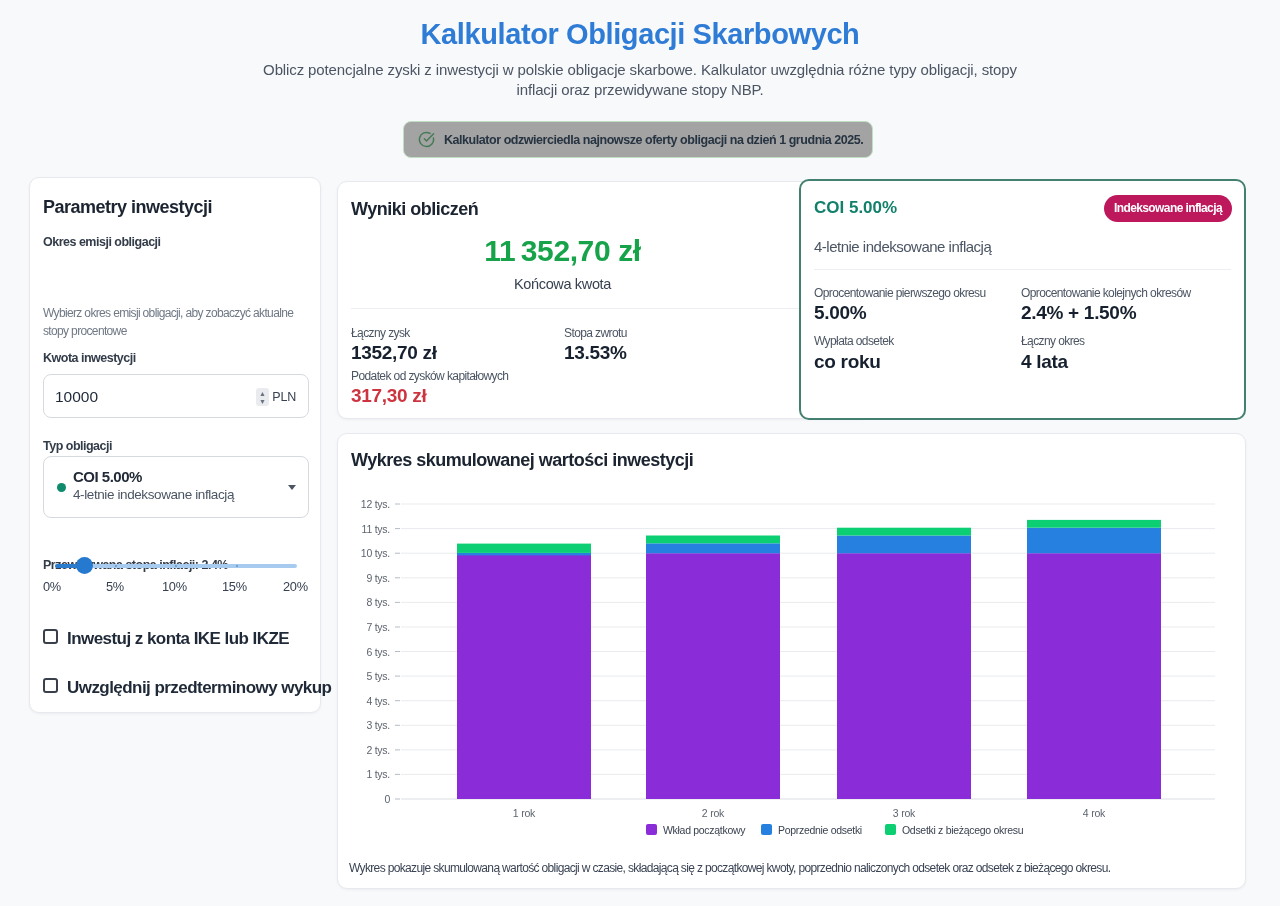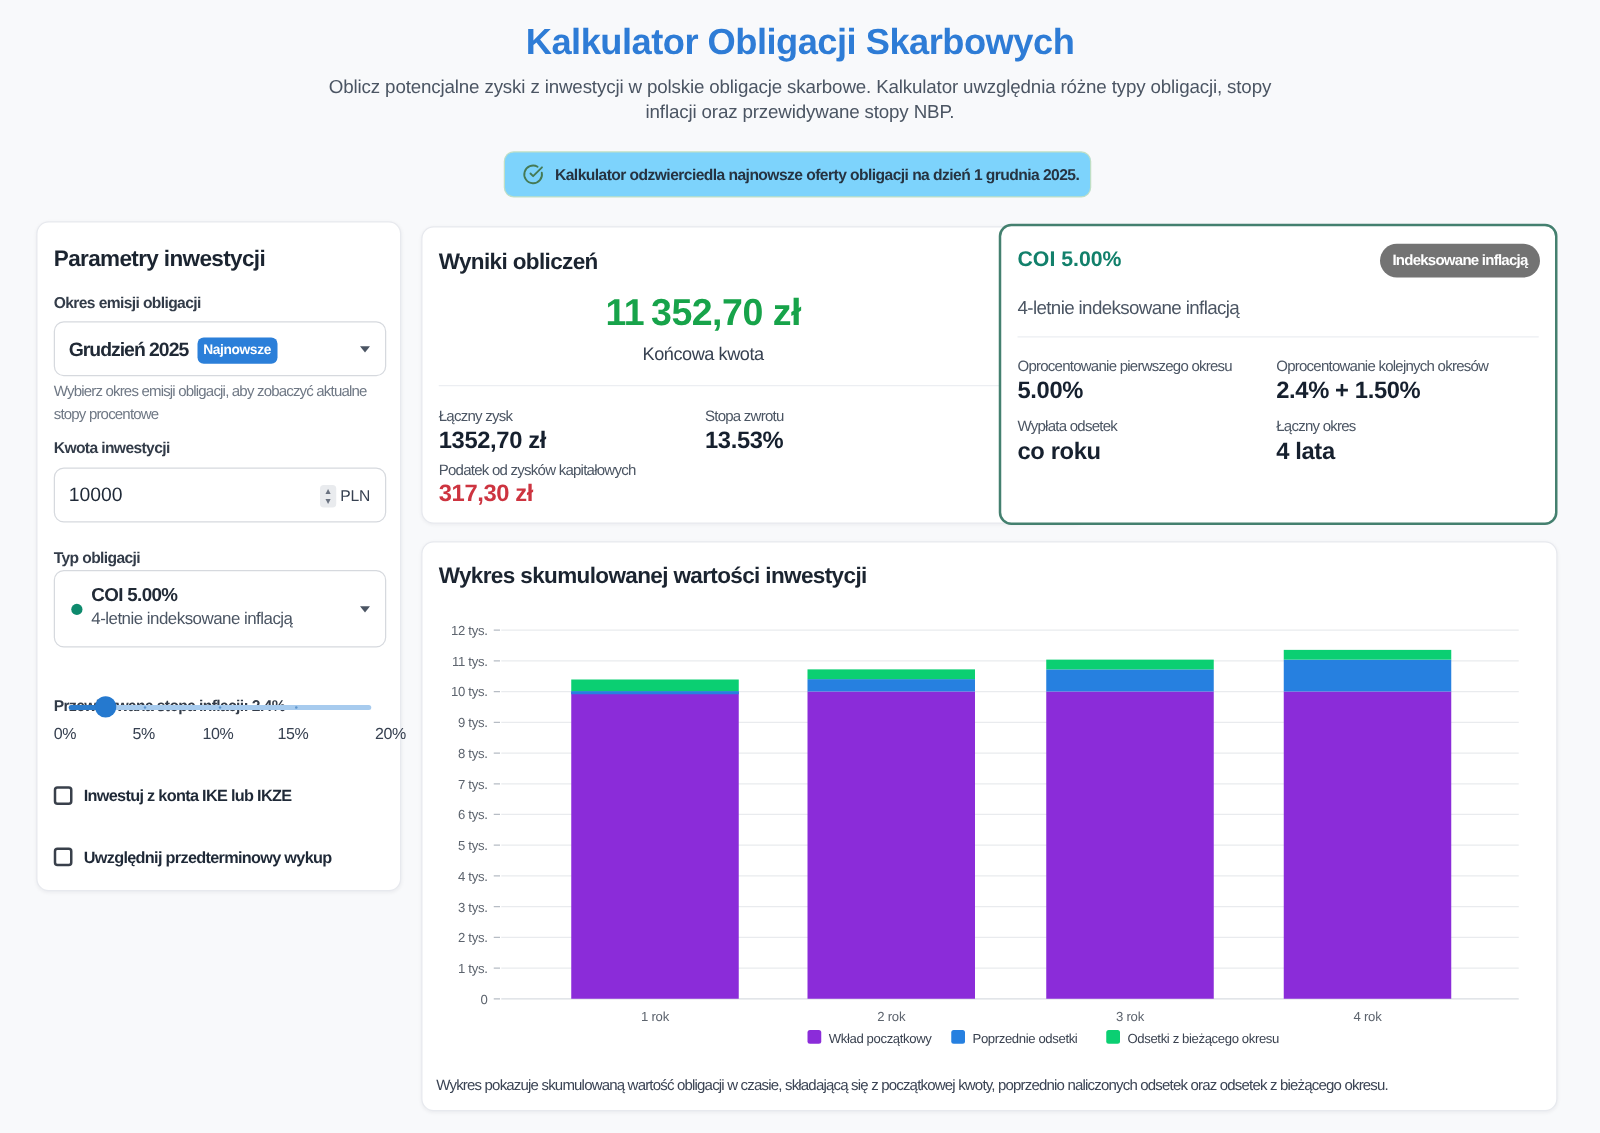--- a/index.html
+++ b/index.html
@@ -27,21 +27,21 @@
   text-align:center; font-size:29px; font-weight:700;
   color:#2e7cd6; letter-spacing:-0.4px;
 }
 .subtitle {
   position:absolute; top:60px; left:240px; width:800px;
   text-align:center; font-size:15px; line-height:19.5px; color:#4b5563;
   letter-spacing:-0.12px;
 }
 .banner {
   position:absolute; left:403px; top:121px; width:470px; height:37px;
-  background:#7dd3fc; border:1px solid #bfdfc5; border-radius:8px;
+  background:#a3a3a3; border:1px solid #bfdfc5; border-radius:8px;
   display:flex; align-items:center; padding-left:14px;
 }
 .banner svg { flex:0 0 auto; }
 .banner span { margin-left:9px; font-size:12.5px; font-weight:700; color:#263341; letter-spacing:-0.45px; white-space:nowrap; }
 
 
 #pcard { left:29px; top:177px; width:292px; height:536px; }
 .h2 { font-size:18px; font-weight:700; color:#1b2430; letter-spacing:-0.5px; }
 .lbl { position:absolute; left:13px; font-size:12.5px; font-weight:700; color:#333c49; letter-spacing:-0.5px; }
 .fbox {
@@ -61,34 +61,34 @@
 .dot { position:absolute; left:13px; top:26px; width:9px; height:9px; border-radius:50%; background:#0e8a6d; }
 
 
 .track { position:absolute; left:25px; top:386px; width:242px; height:4px; border-radius:2px; background:#a7cbee; }
 .track .fill { position:absolute; left:0; top:0; height:4px; width:29px; border-radius:2px; background:#2b7ccd; }
 .thumb { position:absolute; left:46px; top:379px; width:17px; height:17px; border-radius:50%; background:#2579cf; }
 .tickdot { position:absolute; top:1px; width:2px; height:2px; border-radius:50%; background:#5d94cc; }
 .tlabels { position:absolute; left:13px; top:401px; width:266px; font-size:12.8px; color:#374151; letter-spacing:-0.3px; }
 .cbrow { position:absolute; left:13px; }
 .cbox { position:absolute; left:0; top:0; width:15px; height:15px; border:2px solid #39404b; border-radius:3px; background:#fff; }
-.cbtext { position:absolute; left:24px; top:0; font-size:13px; font-weight:700; color:#1f2937; letter-spacing:-0.55px; white-space:nowrap; }
+.cbtext { position:absolute; left:24px; top:0; font-size:17px; font-weight:700; color:#1f2937; letter-spacing:-0.55px; white-space:nowrap; }
 
 
 #rcard { left:337px; top:181px; width:533px; height:238px; }
 .big { position:absolute; top:52px; left:0; width:449px; text-align:center; font-size:30px; font-weight:700; color:#17a34a; letter-spacing:-0.4px; }
 .under { position:absolute; top:94px; left:0; width:449px; text-align:center; font-size:14.5px; color:#374151; letter-spacing:-0.35px; }
 .divider { position:absolute; left:13px; right:13px; height:1px; background:#eceef2; }
 .slabel { position:absolute; font-size:12px; color:#4b5563; letter-spacing:-0.6px; white-space:nowrap; }
 .sval { position:absolute; font-size:19px; font-weight:700; color:#16202e; letter-spacing:-0.3px; white-space:nowrap; }
 
 
 #ccard { left:799px; top:179px; width:447px; height:241px; border:2px solid #44806f; border-radius:10px; box-shadow:none; }
 .coi-title { position:absolute; left:13px; top:17px; font-size:17px; font-weight:700; color:#12806b; letter-spacing:0; }
-.coi-badge { position:absolute; right:12px; top:14px; height:27px; line-height:27px; padding:0 10px; background:#737373; color:#fff; border-radius:14px; font-size:12px; font-weight:700; letter-spacing:-0.6px; }
+.coi-badge { position:absolute; right:12px; top:14px; height:27px; line-height:27px; padding:0 10px; background:#be185d; color:#fff; border-radius:14px; font-size:12px; font-weight:700; letter-spacing:-0.6px; }
 .coi-sub { position:absolute; left:13px; top:57px; font-size:15px; color:#4b5563; letter-spacing:-0.5px; }
 
 
 #wcard { left:337px; top:433px; width:909px; height:456px; }
 .footer-note { position:absolute; left:11px; top:427px; width:890px; font-size:12px; color:#3b4454; letter-spacing:-0.65px; white-space:nowrap; }
 </style>
 </head>
 <body>
 
 <h1 class="title">Kalkulator Obligacji Skarbowych</h1>
@@ -99,24 +99,20 @@
     <path d="M21.8 10A10 10 0 1 1 17 3.34"></path>
       <path d="M9 11l3 3L22 4"></path>
   </svg>
   <span>Kalkulator odzwierciedla najnowsze oferty obligacji na dzień 1 grudnia 2025.</span>
 </div>
 
 <div class="card" id="pcard">
   <div class="abs h2" style="left:13px; top:19px;">Parametry inwestycji</div>
 
   <div class="lbl" style="top:57px;">Okres emisji obligacji</div>
-  <div class="fbox" style="top:79px; height:44px;">
-    <span class="abs" style="left:11px; top:12px; font-size:15.5px; font-weight:700; color:#212a36; letter-spacing:-0.8px;">Grudzień 2025&nbsp; <span class="badge-blue">Najnowsze</span></span>
-    <div class="caret"></div>
-  </div>
   <div class="help" style="top:127px;">Wybierz okres emisji obligacji, aby zobaczyć aktualne<br>stopy procentowe</div>
 
   <div class="lbl" style="top:173px;">Kwota inwestycji</div>
   <div class="fbox" style="top:196px; height:44px;">
     <span class="abs" style="left:11px; top:13px; font-size:15.5px; color:#1f2937;">10000</span>
     <span class="abs" style="right:39px; top:13px; width:13px; height:18px; background:#e9ebee; border-radius:3px; font-size:7px; color:#6a7280; text-align:center; line-height:8px; padding-top:2px;">▲<br>▼</span>
     <span class="abs" style="right:12px; top:15px; font-size:12.5px; color:#374151; letter-spacing:-0.2px;">PLN</span>
   </div>
 
   <div class="lbl" style="top:261px;">Typ obligacji</div>
@@ -133,21 +129,21 @@
     <div class="tickdot" style="left:120px;"></div>
     <div class="tickdot" style="left:181px;"></div>
     <div class="fill"></div>
   </div>
   <div class="thumb"></div>
   <div class="tlabels">
     <span class="abs" style="left:0;">0%</span>
     <span class="abs" style="left:63px;">5%</span>
     <span class="abs" style="left:119px;">10%</span>
     <span class="abs" style="left:179px;">15%</span>
-    <span class="abs" style="left:240px;margin-left:17px;">20%</span>
+    <span class="abs" style="left:240px;">20%</span>
   </div>
 
   <div class="cbrow" style="top:451px;">
     <div class="cbox"></div>
     <div class="cbtext">Inwestuj z konta IKE lub IKZE</div>
   </div>
   <div class="cbrow" style="top:500px;">
     <div class="cbox"></div>
     <div class="cbtext">Uwzględnij przedterminowy wykup</div>
   </div>

